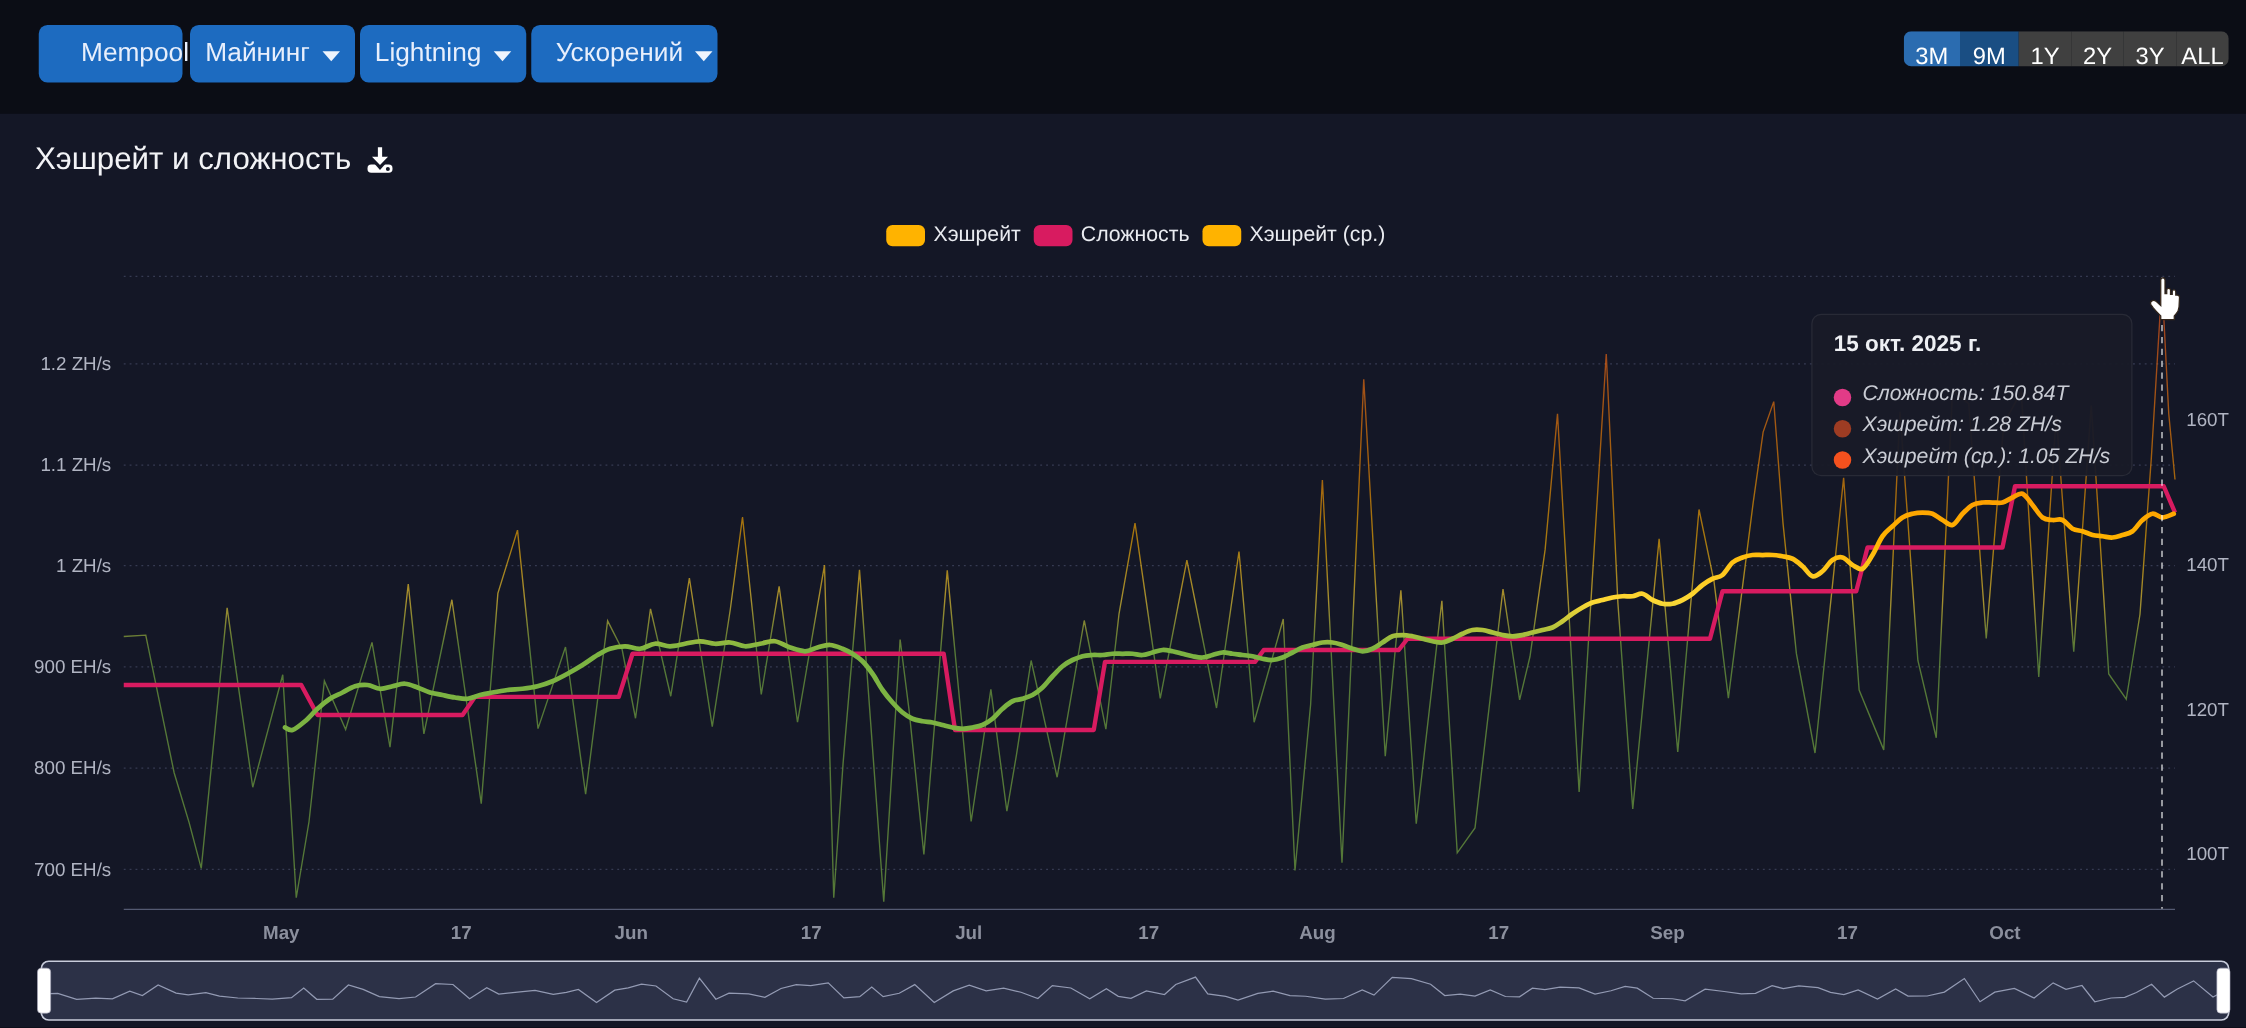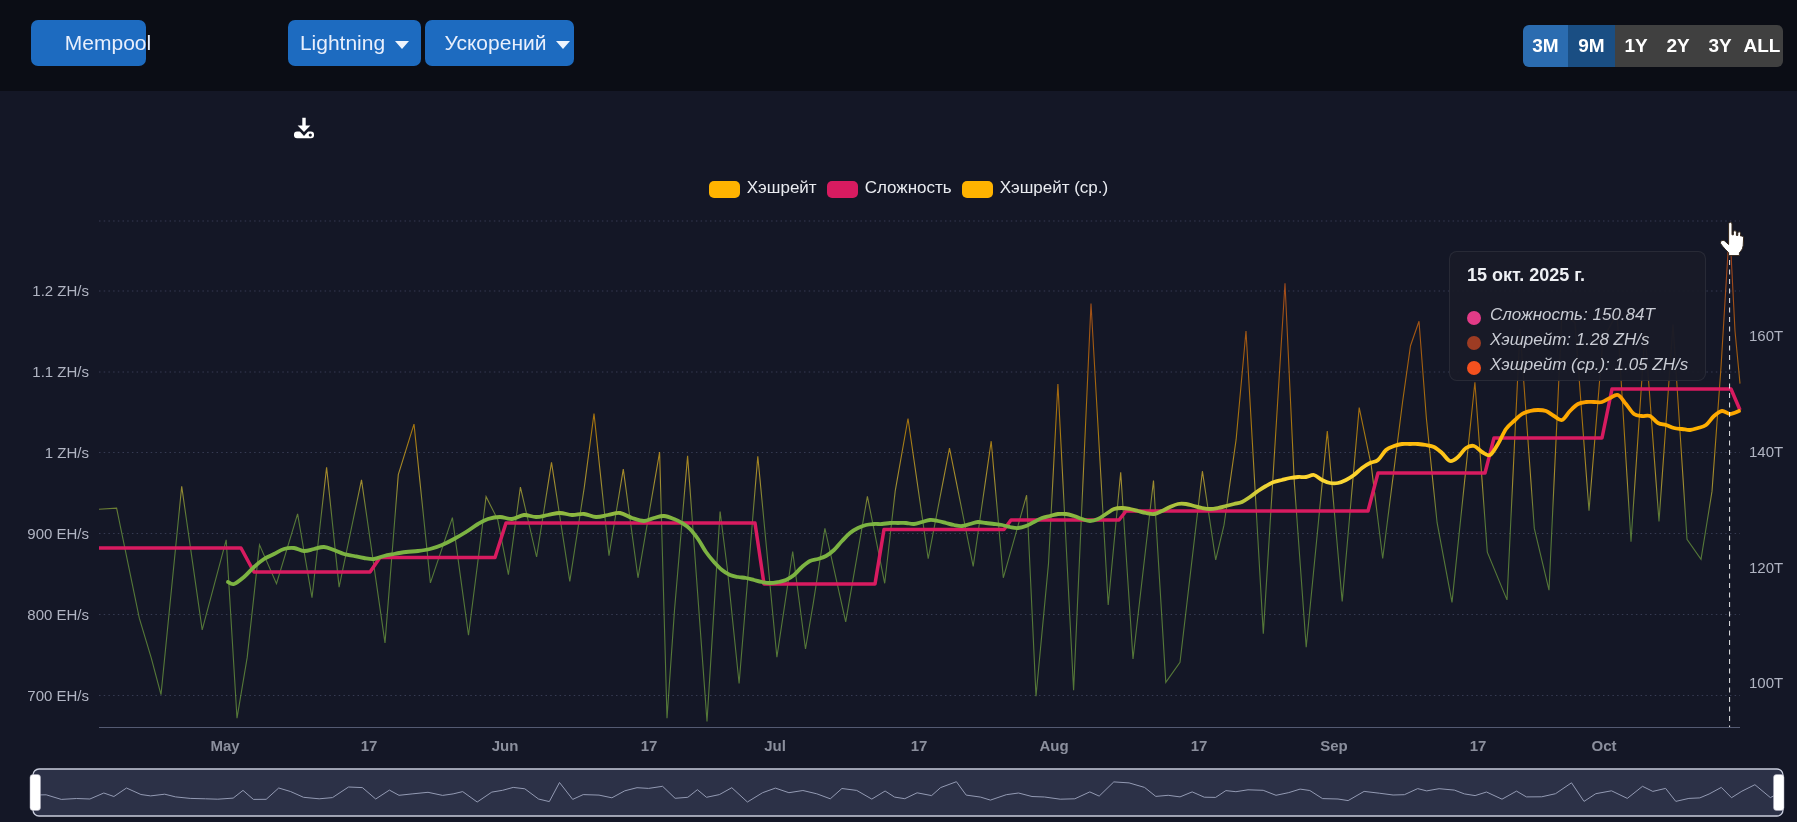--- a/index.html
+++ b/index.html
@@ -2,56 +2,58 @@
 <html><head><meta charset="utf-8"><style>
 * { margin:0; padding:0; box-sizing:border-box; }
 html,body { width:1797px; height:822px; background:#0b0d15; overflow:hidden;
   font-family:"Liberation Sans", sans-serif; }
 #page { position:relative; width:1797px; height:822px; }
 .topbar { position:absolute; left:0; top:0; width:1797px; height:91px; background:#0b0d15; }
 .btn { position:absolute; top:20px; height:46px; background:#1d6bc0; color:#e8effc;
   border-radius:7px; font-size:21px; display:flex; align-items:center; justify-content:center; }
 .caret { display:inline-block; width:0; height:0; border-left:7px solid transparent;
   border-right:7px solid transparent; border-top:8px solid #eef4fd; margin-left:10px; margin-top:3px; }
-.range { position:absolute; top:25px; left:1523px; height:42px; display:flex;
-  border-radius:6px; overflow:hidden;font-weight:bold; }
+.range { position:absolute; top:25px; left:1523px; height:28px; display:flex;
+  border-radius:6px; overflow:hidden; }
 .rbtn { height:42px; background:#404040; color:#fff; font-size:19px;
   display:flex; align-items:center; justify-content:center; }
 .rbtn.dim { background:#2b6cb0; }
 .rbtn.active { background:#1a4e83; }
 .card { position:absolute; left:0; top:91px; width:1797px; height:731px; background:#141726; }
 .title { position:absolute; left:28px; top:113px; color:#f2f3f6; font-size:25px; }
 .legend { position:absolute; left:10px; top:178px; width:1797px; display:flex;
   justify-content:center; align-items:center; gap:10px; }
-.litem { display:flex; align-items:flex-end; gap:7px; color:#e9ebf0; font-size:17px; }
+.litem { display:flex; align-items:center; gap:7px; color:#e9ebf0; font-size:17px; }
 .sw { width:31px; height:17px; border-radius:5px; }
 .ylab { fill:#b0b4c2; font-size:15px; font-family:"Liberation Sans",sans-serif; }
 .xlab { fill:#8b8f9d; font-size:15px; font-weight:bold; font-family:"Liberation Sans",sans-serif; }
 .tooltip { position:absolute; left:1449px; top:251px; width:257px; height:130px;
   background:rgba(25,27,40,0.96); border:1px solid rgba(255,255,255,0.07); border-radius:8px;
   padding:13px 16px 0 17px; color:#c9ccd4; font-size:17px; }
 .tooltip .tt { color:#eef0f4; font-weight:bold; font-size:18px; margin-bottom:21px; }
 .trow { display:flex; align-items:flex-end; margin-bottom:7px; height:18px;font-style:italic; }
 .dot { width:14px; height:14px; border-radius:50%; margin-right:9px; flex:0 0 14px; }
 </style></head><body>
 <div id="page">
   <div class="topbar">
     <div class="btn" style="left:31px; width:115px;padding-left:39px;">Mempool</div>
+    <div class="btn" style="left:152px; width:132px;">Майнинг<span class="caret"></span></div>
     <div class="btn" style="left:288px; width:133px;">Lightning<span class="caret"></span></div>
     <div class="btn" style="left:425px; width:149px;padding-left:16px;">Ускорений<span class="caret"></span></div>
     <div class="range">
       <div class="rbtn dim" style="width:45px;">3M</div>
       <div class="rbtn active" style="width:47px;">9M</div>
       <div class="rbtn" style="width:42px;">1Y</div>
       <div class="rbtn" style="width:42px;">2Y</div>
       <div class="rbtn" style="width:42px;">3Y</div>
       <div class="rbtn" style="width:42px;">ALL</div>
     </div>
   </div>
   <div class="card"></div>
+  <div class="title">Хэшрейт и сложность</div>
   <svg style="position:absolute; left:292px; top:117px;" width="24" height="22" viewBox="0 0 24 22">
     <rect x="2" y="14.6" width="20" height="6.6" rx="3" fill="#fff"></rect>
     <path d="M12 19 L6 12.2 H18 Z" fill="#141726"></path>
     <path d="M10.3 0.8 h3.4 v7.6 h4.7 L12 14.9 5.6 8.4 h4.7 Z" fill="#fff"></path>
     <circle cx="18.3" cy="18.1" r="1.6" fill="#141726"></circle>
   </svg>
   <div class="legend">
     <div class="litem"><div class="sw" style="background:#FFB300;"></div>Хэшрейт</div>
     <div class="litem"><div class="sw" style="background:#D81B60;"></div>Сложность</div>
     <div class="litem"><div class="sw" style="background:#FFB300;"></div>Хэшрейт (ср.)</div>

